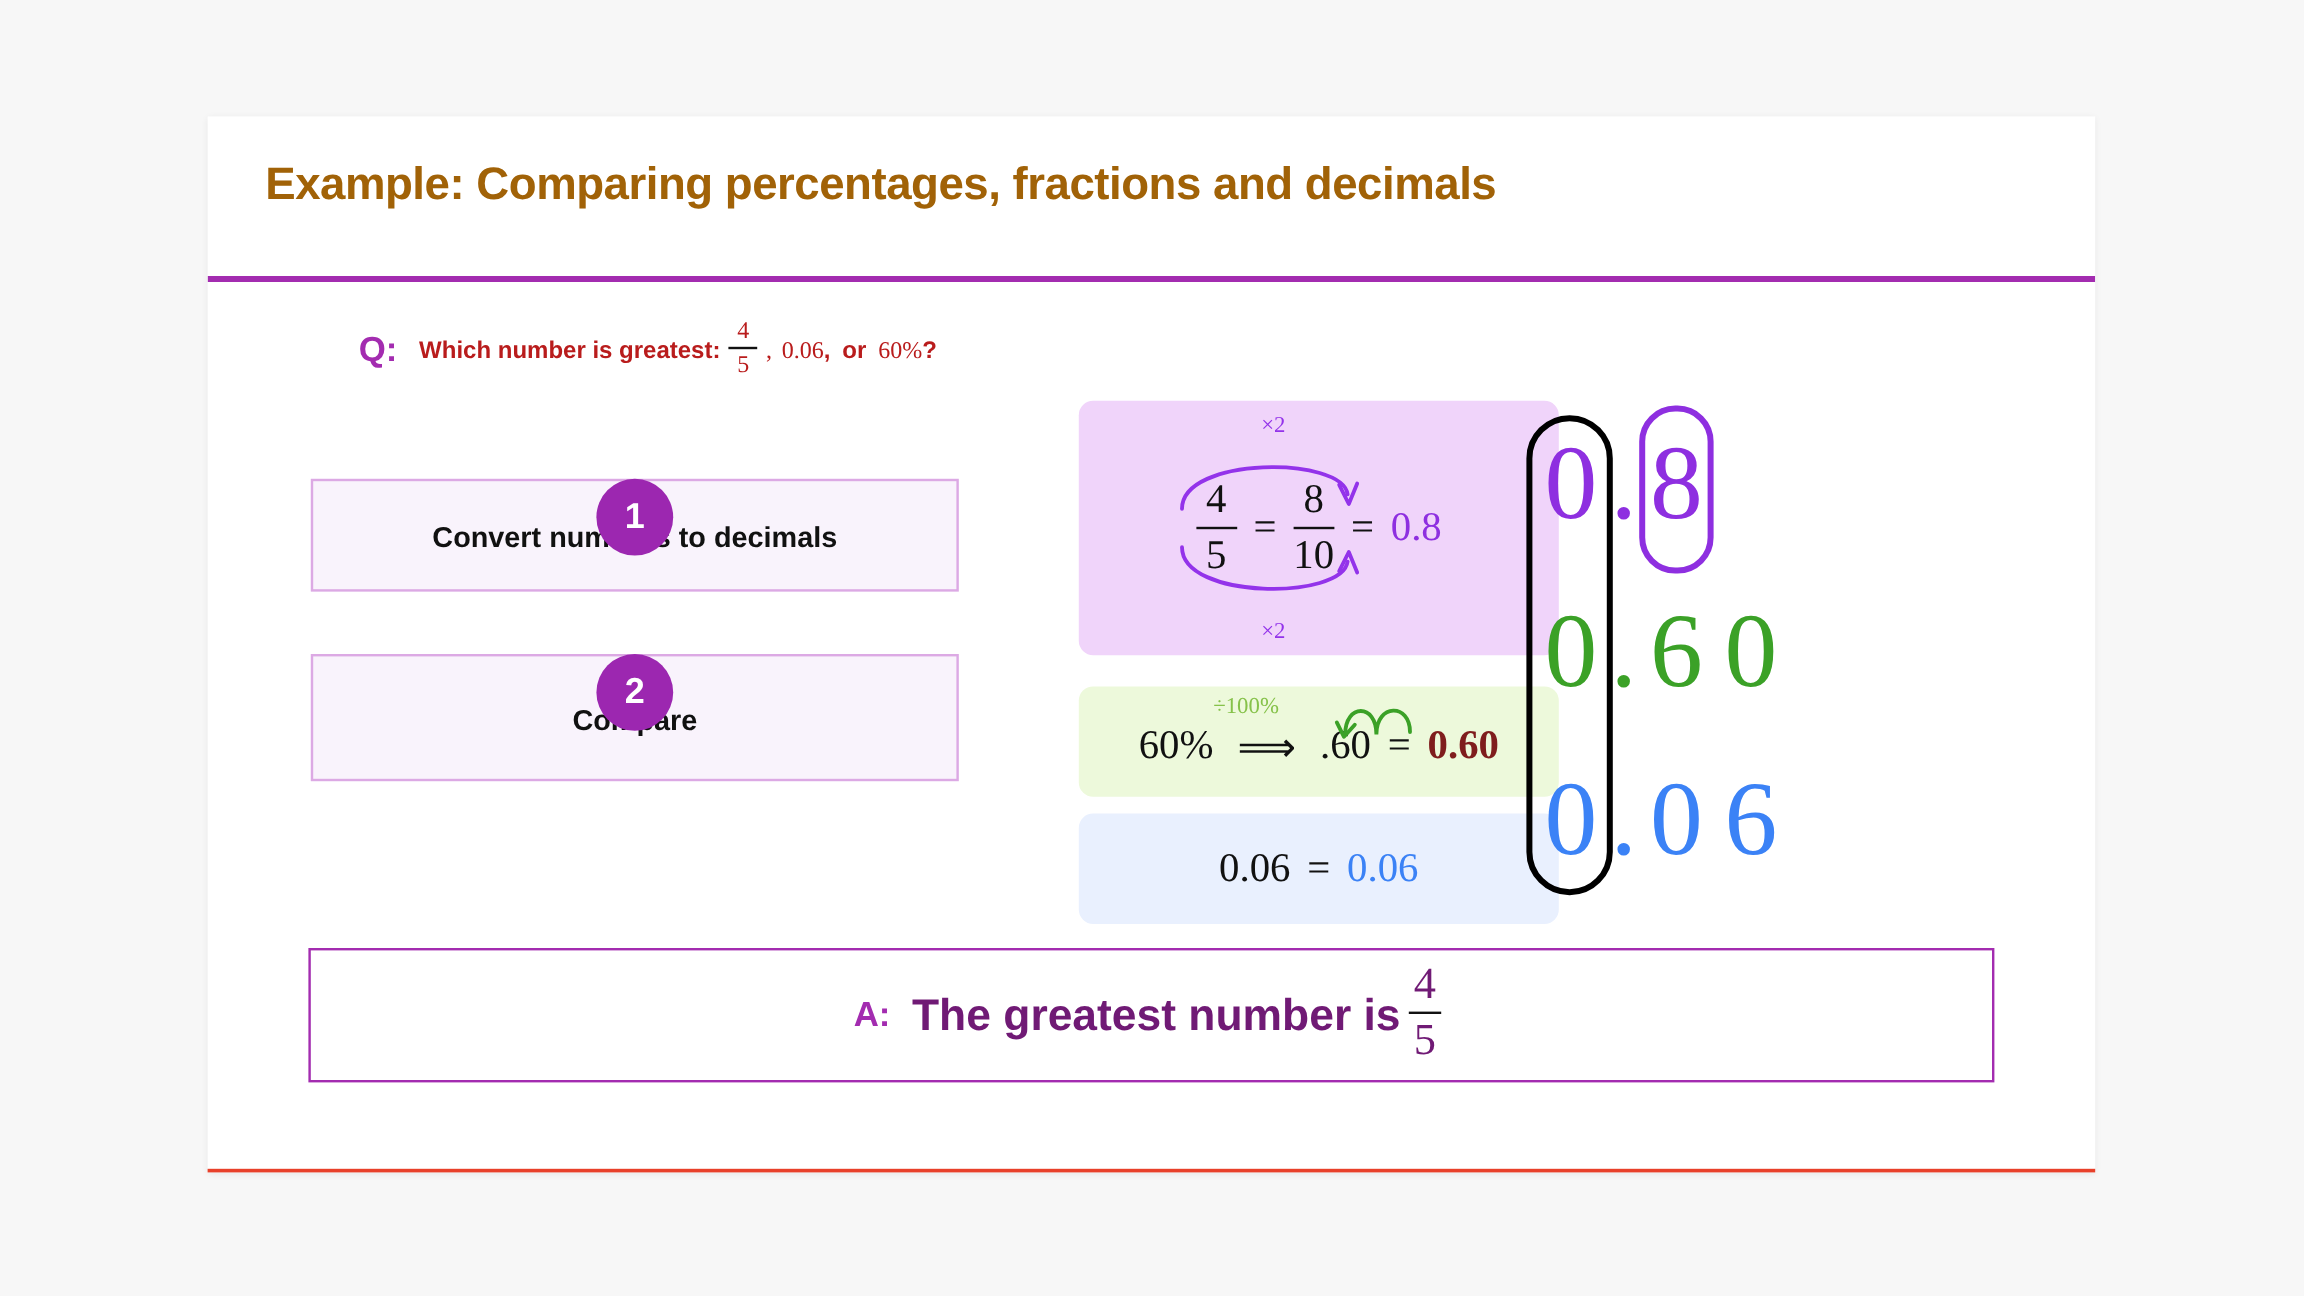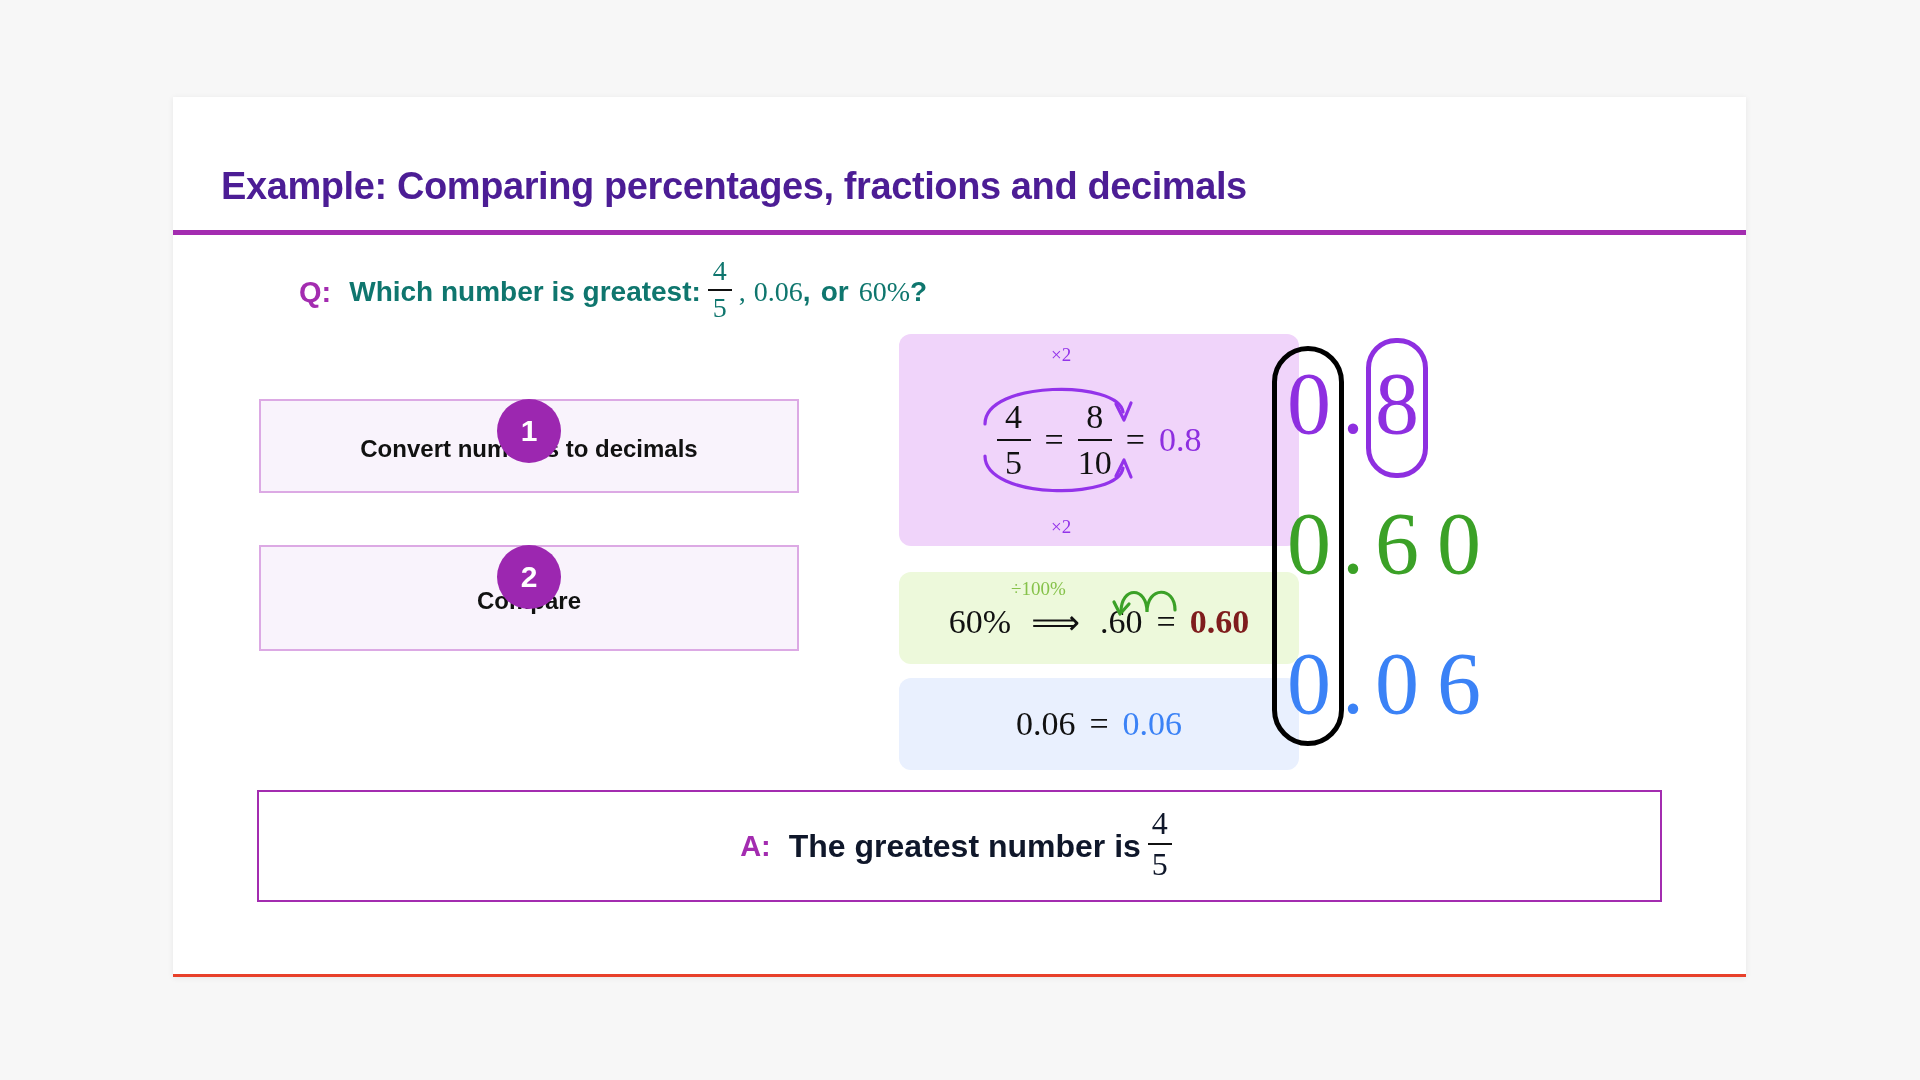--- a/index.html
+++ b/index.html
@@ -30,24 +30,23 @@
     overflow: hidden;
   }
 
   
   .title {
     position: absolute;
     left: 48px;
     top: 36px;
     font-size: 38px;
     font-weight: bold;
-    color: #4c1d95;
+    color: #a16207;
     letter-spacing: -0.4px;
     white-space: nowrap;
-    margin-top: 32px;
   }
   .title-rule {
     position: absolute;
     left: 0;
     top: 133px;
     width: 100%;
     height: 5px;
     background: #a32cb0;
   }
 
@@ -60,23 +59,23 @@
     align-items: center;
     height: 70px;
   }
   .q-label {
     font-size: 29px;
     font-weight: bold;
     color: #a32cb0;
     margin-right: 18px;
   }
   .q-text {
-    font-size: 28px;
-    font-weight: bold;
-    color: #0f766e;
+    font-size: 20px;
+    font-weight: bold;
+    color: #b91c1c;
     display: flex;
     align-items: center;
   }
   .math { font-family: "Liberation Serif", serif; font-weight: normal; }
 
   
   .frac {
     display: inline-flex;
     flex-direction: column;
     align-items: center;
@@ -245,23 +244,23 @@
     justify-content: center;
     background: #ffffff;
   }
   .a-label {
     font-size: 29px;
     font-weight: bold;
     color: #a32cb0;
     margin-right: 18px;
   }
   .a-text {
-    font-size: 32px;
-    font-weight: bold;
-    color: #0f172a;
+    font-size: 37px;
+    font-weight: bold;
+    color: #701a75;
     display: flex;
     align-items: center;
   }
 </style>
 </head>
 <body>
 
 <div class="slide-wrap">
   <div class="slide">
 

